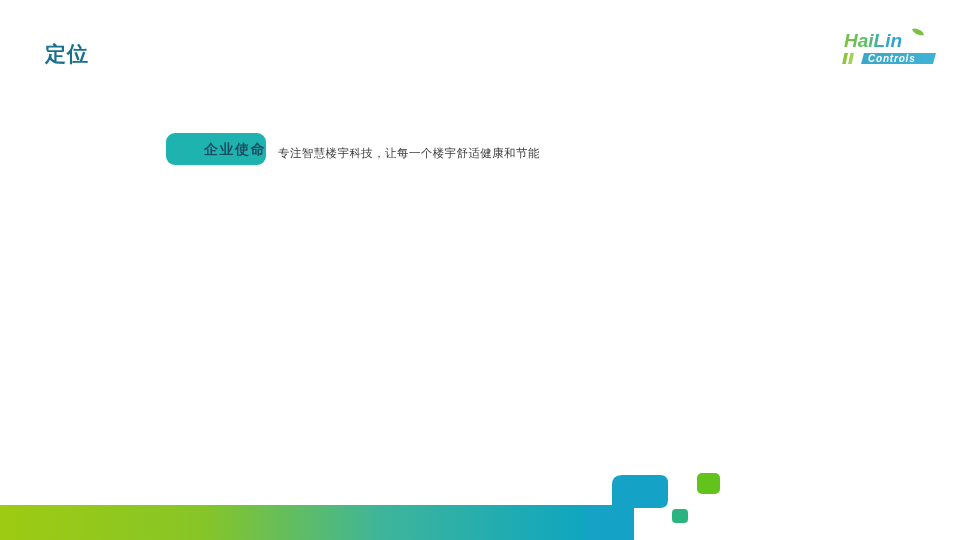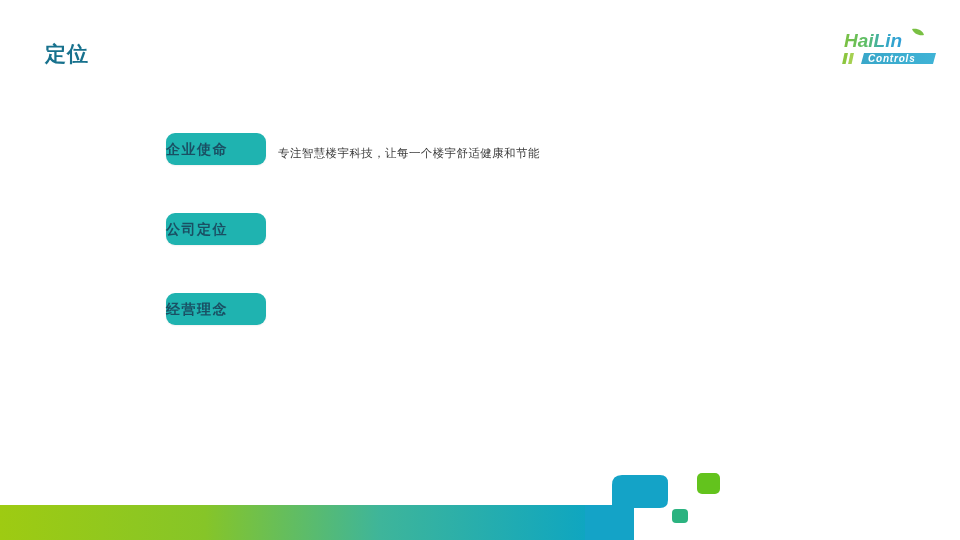--- a/index.html
+++ b/index.html
@@ -58,21 +58,21 @@
     display: flex;
     align-items: flex-start;
   }
   .badge {
     width: 100px;
     height: 32px;
     border-radius: 9px;
     background: #1fb3b0;
     display: flex;
     align-items: center;
-    justify-content: flex-start;
+    justify-content: flex-end;
     flex: 0 0 auto;
     box-shadow: 0 1px 2px rgba(0,0,0,0.06);
   }
   .badge-label {
     font-size: 14px;
     font-weight: 700;
     color: #1a4f63;
     letter-spacing: 1.5px;
     line-height: 1;
     white-space: nowrap;
@@ -136,29 +136,23 @@
   <div class="rows">
 
     <div class="row">
       <div class="badge">
         <span class="badge-label">企业使命</span>
       </div>
       <div class="row-text">专注智慧楼宇科技，让每一个楼宇舒适健康和节能</div>
     </div>
 
     <div class="row">
-      <div class="badge">
-        <span class="badge-label">公司定位</span>
-      </div>
     </div>
 
     <div class="row">
-      <div class="badge">
-        <span class="badge-label">经营理念</span>
-      </div>
     </div>
 
   </div>
 
   <div class="bottom-deco">
     <svg viewBox="0 0 960 90" xmlns="http://www.w3.org/2000/svg">
       <defs>
         <linearGradient id="barGrad" x1="0" y1="0" x2="1" y2="0">
           <stop offset="0%" stop-color="#9ecb12"></stop>
           <stop offset="35%" stop-color="#86c528"></stop>

